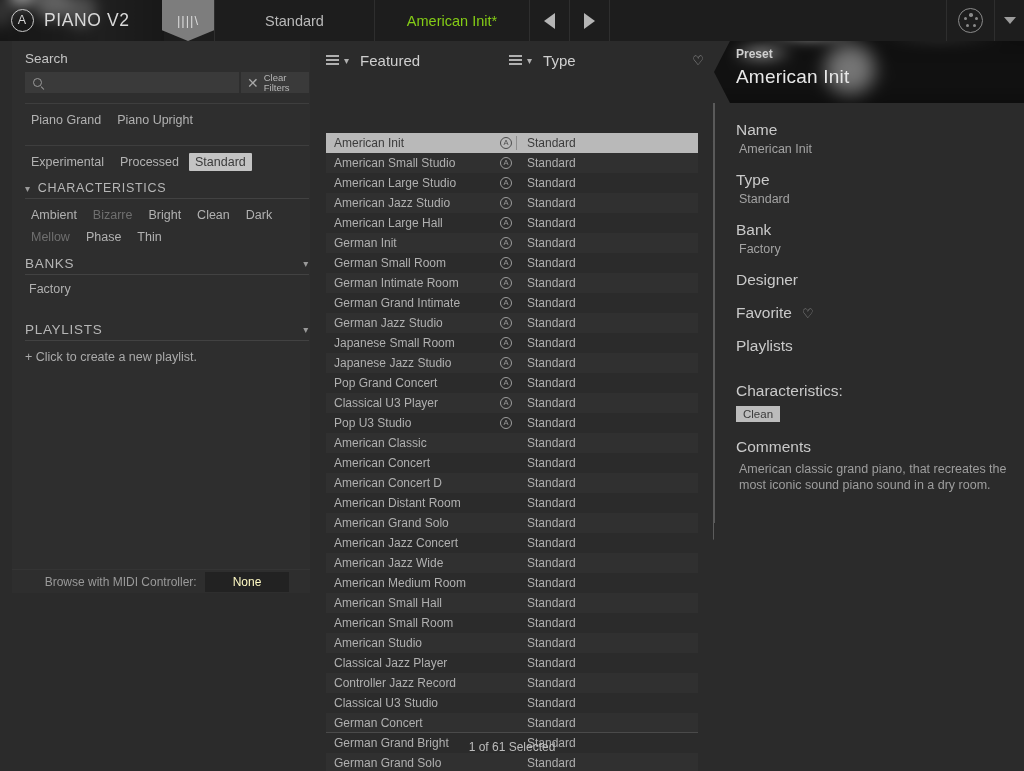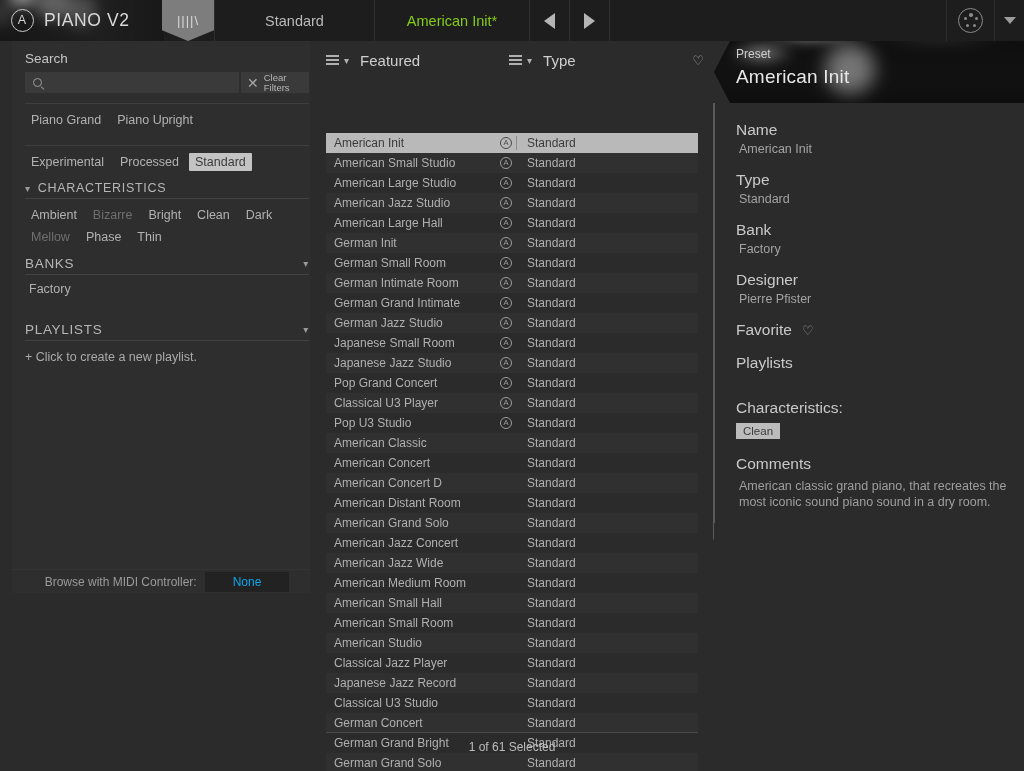--- a/index.html
+++ b/index.html
@@ -130,21 +130,21 @@
   .sb-item { padding:7px 13px 4px 17px; color:#b0b0b0; font-size:12.5px; cursor:pointer; }
   .sb-note { padding:9px 13px; color:#aaaaaa; font-size:12.5px; cursor:pointer; }
 
   .midi-foot {
     position:absolute; left:0; bottom:0; width:310px; height:24px;
     display:flex; align-items:center; justify-content:center; gap:8px;
     background:#2e2e2e; border-top:1px solid #343434;
   }
   .midi-foot .lbl { color:#9a9a9a; font-size:12px; }
   .midi-sel {
-    background:#222; color:#0ea5e9; font-size:12px;
+    background:#222; color:#fef9c3; font-size:12px;
     padding:3px 28px; cursor:pointer;
   }
 
   
   .results {
     position:absolute; left:310px; top:41px; width:404px; height:730px;
     background:#2b2b2b;
   }
   .res-title { color:#c4c4c4; font-size:13.5px; padding:10px 0 0 16px; }
   .res-head {
@@ -206,21 +206,21 @@
       radial-gradient(ellipse 60px 8px at 40px 8px, rgba(255,255,255,.30) 0%, rgba(255,255,255,0) 80%),
       linear-gradient(180deg,#0b0b0b 0%,#121212 55%,#0a0a0a 100%);
     filter: blur(7px);
   }
   .pp-notch {
     position:absolute; left:0; top:0; width:16px; height:62px;
     background:#2b2b2b; z-index:3;
     clip-path: polygon(0 0, 100% 0, 0 50%, 100% 100%, 0 100%);
   }
   .pp-hd-txt { position:relative; z-index:4; padding:6px 0 0 22px; }
-  .pp-kicker { color:#cfcfcf; font-size:12px; }
+  .pp-kicker { color:#cfcfcf; font-size:12px;font-weight:bold; }
   .pp-name   { color:#e8e8e8; font-size:19px; margin-top:5px; letter-spacing:.2px; }
   .pp-body { padding:18px 0 0 22px; }
   .pp-field { margin-bottom:15px; }
   .pp-k { color:#c9c9c9; font-size:15.5px; display:flex; align-items:center; gap:10px; }
   .pp-v { color:#a3a3a3; font-size:12.5px; margin-top:3px; padding-left:3px; }
   .pp-heart { color:#8f8f8f; font-size:13px; cursor:pointer; }
   .pp-ch-head { color:#c9c9c9; font-size:15.5px; margin-top:27px; }
   .pp-tag {
     display:inline-block; margin-top:6px; background:#bcbcbc; color:#3b3b3b;
     font-size:11.5px; padding:2px 7px; cursor:pointer;
@@ -525,21 +525,21 @@
           <div class="nm">American Studio</div>
           <div class="bdg"></div>
           <div class="tp">Standard</div>
         </div>
         <div class="row">
           <div class="nm">Classical Jazz Player</div>
           <div class="bdg"></div>
           <div class="tp">Standard</div>
         </div>
         <div class="row alt">
-          <div class="nm">Japanese Jazz Record</div>
+          <div class="nm">Controller Jazz Record</div>
           <div class="bdg"></div>
           <div class="tp">Standard</div>
         </div>
         <div class="row">
           <div class="nm">Classical U3 Studio</div>
           <div class="bdg"></div>
           <div class="tp">Standard</div>
         </div>
         <div class="row alt">
           <div class="nm">German Concert</div>
@@ -581,21 +581,20 @@
       <div class="pp-field">
         <div class="pp-k">Type</div>
         <div class="pp-v">Standard</div>
       </div>
       <div class="pp-field">
         <div class="pp-k">Bank</div>
         <div class="pp-v">Factory</div>
       </div>
       <div class="pp-field">
         <div class="pp-k">Designer</div>
-        <div class="pp-v">Pierre Pfister</div>
       </div>
       <div class="pp-field">
         <div class="pp-k">
           <span>Favorite</span>
           <span class="pp-heart">♡</span>
         </div>
       </div>
       <div class="pp-field">
         <div class="pp-k">Playlists</div>
       </div>

